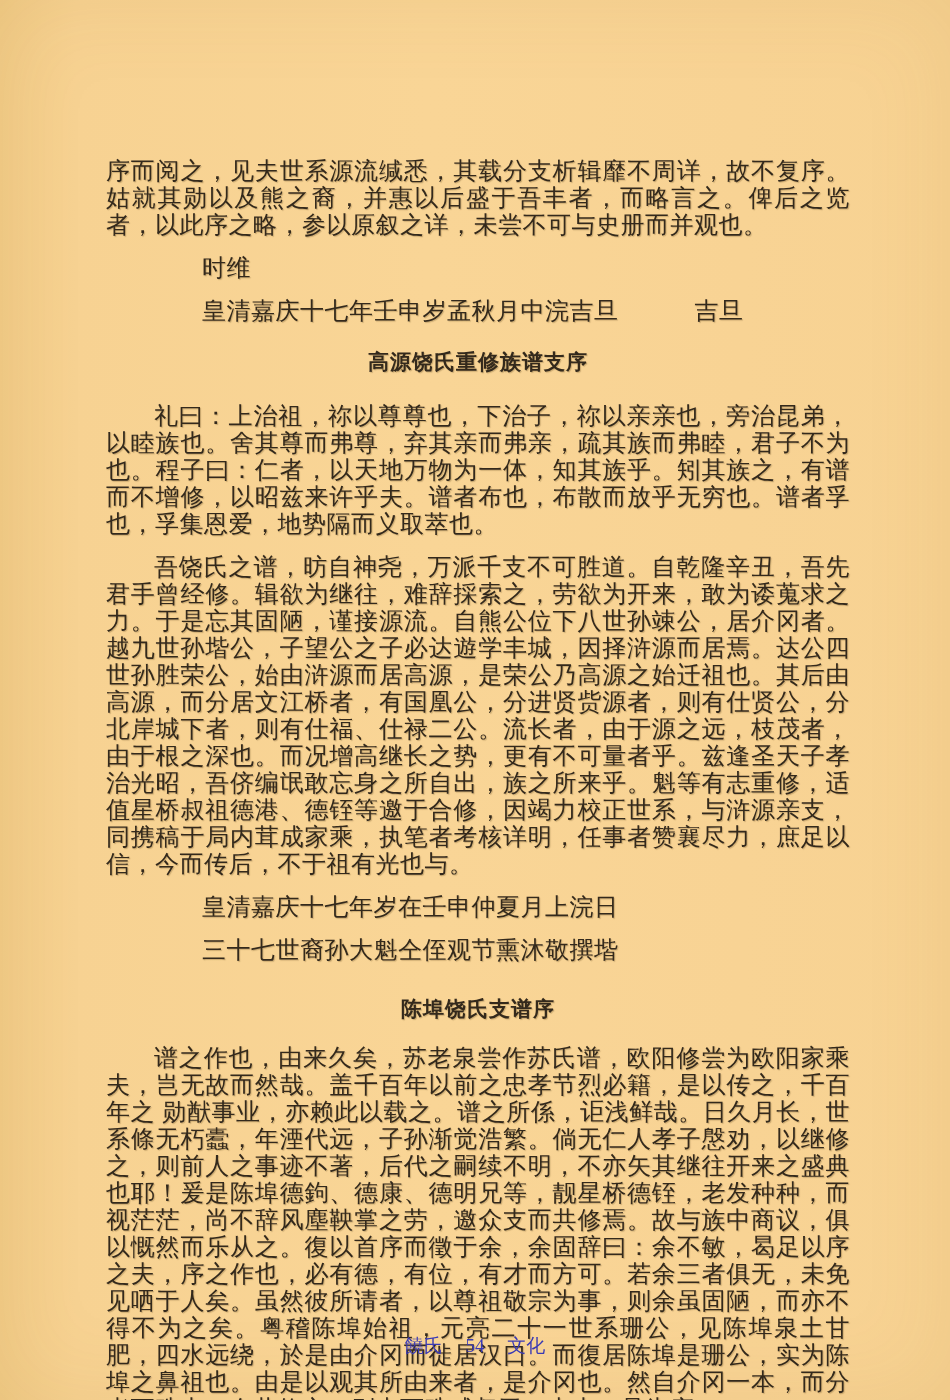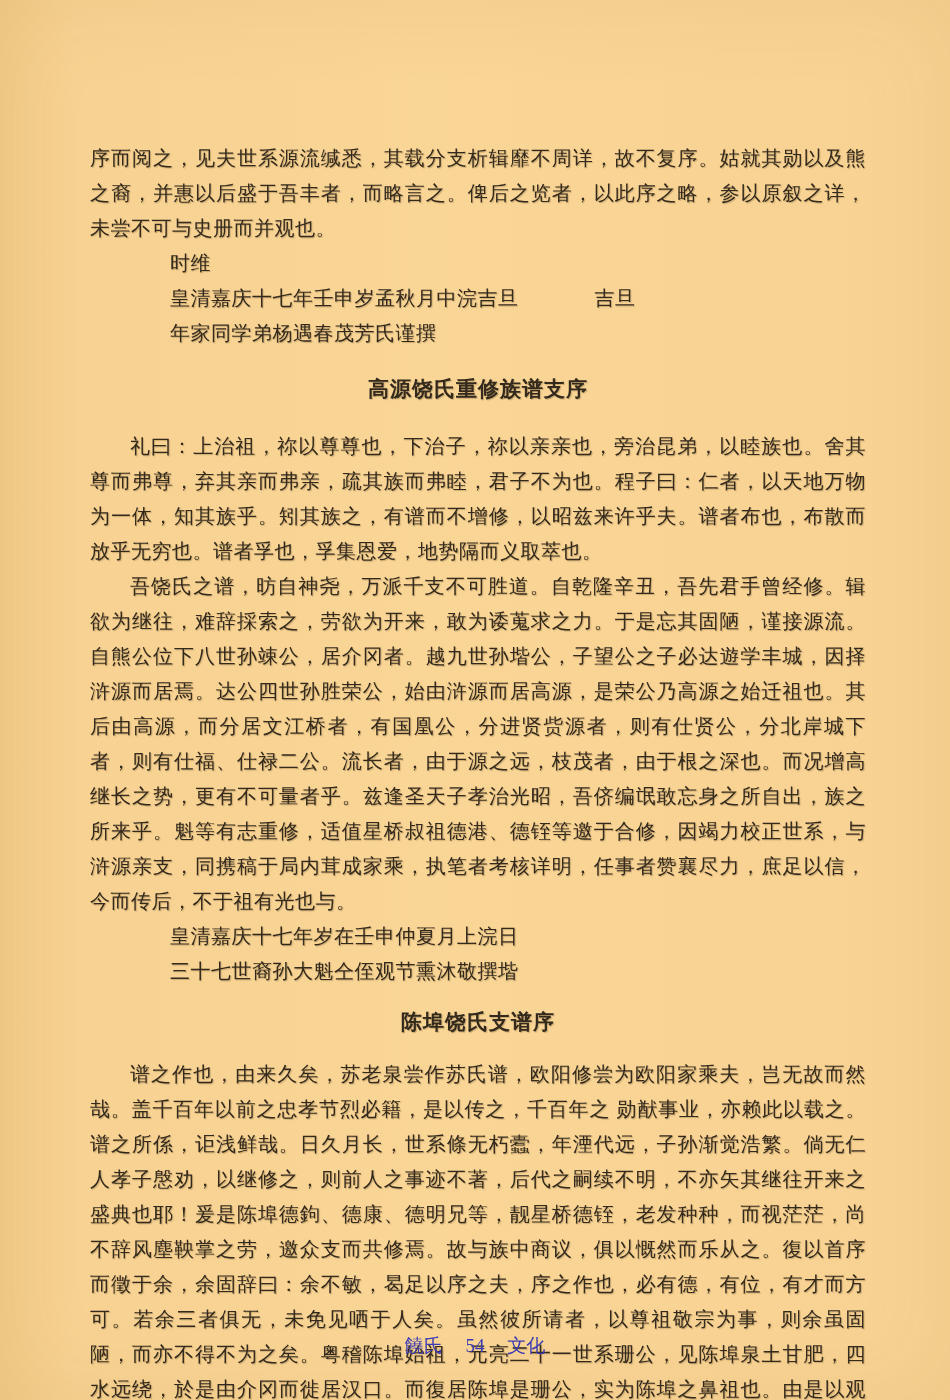--- a/index.html
+++ b/index.html
@@ -13,43 +13,43 @@
     background: linear-gradient(90deg, #f2cc88 0%, #f7d292 8%, #f9d596 45%, #f8d394 78%, #f7d292 100%);
     box-shadow: inset 0 0 90px rgba(170, 120, 40, 0.10);
     color: #33291c;
     overflow: hidden;
   }
   .content {
     position: absolute;
     left: 90px; right: 84px; top: 141px;
   }
   .para, .line {
-    margin: 0;
-    font-size: 20px;
-    line-height: 35px;
+    margin: 16px;
+    font-size: 24px;
+    line-height: 27px;
     letter-spacing: 0.5px;
     text-shadow: 1px 1px 1px rgba(95, 70, 28, 0.30);
   }
   .para {
     text-align: justify;
     text-justify: inter-ideograph;
     text-indent: 2em;
   }
   .para.no-indent { text-indent: 0; }
   .line { text-indent: 4em; }
   .section-title {
     margin: 24px 0 27px 0;
     font-size: 21px;
     line-height: 27px;
     font-weight: bold;
     text-align: center;
     letter-spacing: 1px;
     text-shadow: 1px 1px 1px rgba(95, 70, 28, 0.30);
   }
-  .section-title.second { margin: 19px 0 22px 0; }
+  .section-title.second { margin: 32px 0 22px 0; }
   .date-suffix { margin-left: 76px; }
   .footer {
     position: absolute;
     left: 0; right: 0; top: 1336px;
     text-align: center;
     font-family: "Liberation Serif", serif;
     font-size: 19px;
     line-height: 20px;
     color: #3a3ab4;
   }
@@ -57,21 +57,20 @@
 </style>
 </head>
 <body>
 
 <div class="page">
   <div class="content">
 
     <p class="para no-indent">序而阅之，见夫世系源流缄悉，其载分支析辑靡不周详，故不复序。姑就其勋以及熊之裔，并惠以后盛于吾丰者，而略言之。俾后之览者，以此序之略，参以原叙之详，未尝不可与史册而并观也。</p>
     <p class="line">时维</p>
     <p class="line"><span>皇清嘉庆十七年壬申岁孟秋月中浣吉旦</span><span class="date-suffix">吉旦</span></p>
-    <p class="line">年家同学弟杨遇春茂芳氏谨撰</p>
 
     <h2 class="section-title">高源饶氏重修族谱支序</h2>
     <p class="para">礼曰：上治祖，祢以尊尊也，下治子，祢以亲亲也，旁治昆弟，以睦族也。舍其尊而弗尊，弃其亲而弗亲，疏其族而弗睦，君子不为也。程子曰：仁者，以天地万物为一体，知其族乎。矧其族之，有谱而不增修，以昭兹来许乎夫。谱者布也，布散而放乎无穷也。谱者孚也，孚集恩爱，地势隔而义取萃也。</p>
     <p class="para">吾饶氏之谱，昉自神尧，万派千支不可胜道。自乾隆辛丑，吾先君手曾经修。辑欲为继往，难辞採索之，劳欲为开来，敢为诿蒐求之力。于是忘其固陋，谨接源流。自熊公位下八世孙竦公，居介冈者。越九世孙堦公，子望公之子必达遊学丰城，因择浒源而居焉。达公四世孙胜荣公，始由浒源而居高源，是荣公乃高源之始迁祖也。其后由高源，而分居文江桥者，有国凰公，分进贤赀源者，则有仕贤公，分北岸城下者，则有仕福、仕禄二公。流长者，由于源之远，枝茂者，由于根之深也。而况增高继长之势，更有不可量者乎。兹逢圣天子孝治光昭，吾侪编氓敢忘身之所自出，族之所来乎。魁等有志重修，适值星桥叔祖德港、德铚等邀于合修，因竭力校正世系，与浒源亲支，同携稿于局内茸成家乘，执笔者考核详明，任事者赞襄尽力，庶足以信，今而传后，不于祖有光也与。</p>
     <p class="line">皇清嘉庆十七年岁在壬申仲夏月上浣日</p>
     <p class="line">三十七世裔孙大魁仝侄观节熏沐敬撰堦</p>
 
     <h2 class="section-title second">陈埠饶氏支谱序</h2>
     <p class="para">谱之作也，由来久矣，苏老泉尝作苏氏谱，欧阳修尝为欧阳家乘夫，岂无故而然哉。盖千百年以前之忠孝节烈必籍，是以传之，千百年之 勋猷事业，亦赖此以载之。谱之所係，讵浅鲜哉。日久月长，世系條无朽蠹，年湮代远，子孙渐觉浩繁。倘无仁人孝子慇劝，以继修之，则前人之事迹不著，后代之嗣续不明，不亦矢其继往开来之盛典也耶！爰是陈埠德鉤、德康、德明兄等，靓星桥德铚，老发种种，而视茫茫，尚不辞风塵鞅掌之劳，邀众支而共修焉。故与族中商议，俱以慨然而乐从之。復以首序而徵于余，余固辞曰：余不敏，曷足以序之夫，序之作也，必有德，有位，有才而方可。若余三者俱无，未免见哂于人矣。虽然彼所请者，以尊祖敬宗为事，则余虽固陋，而亦不得不为之矣。粤稽陈埠始祖，元亮二十一世系珊公，见陈埠泉土甘肥，四水远绕，於是由介冈而徙居汉口。而復居陈埠是珊公，实为陈埠之鼻祖也。由是以观其所由来者，是介冈也。然自介冈一本，而分者万殊也。今共修之，则由万殊咸归于一本也。是为序。</p>
     <p class="line">时维</p>

